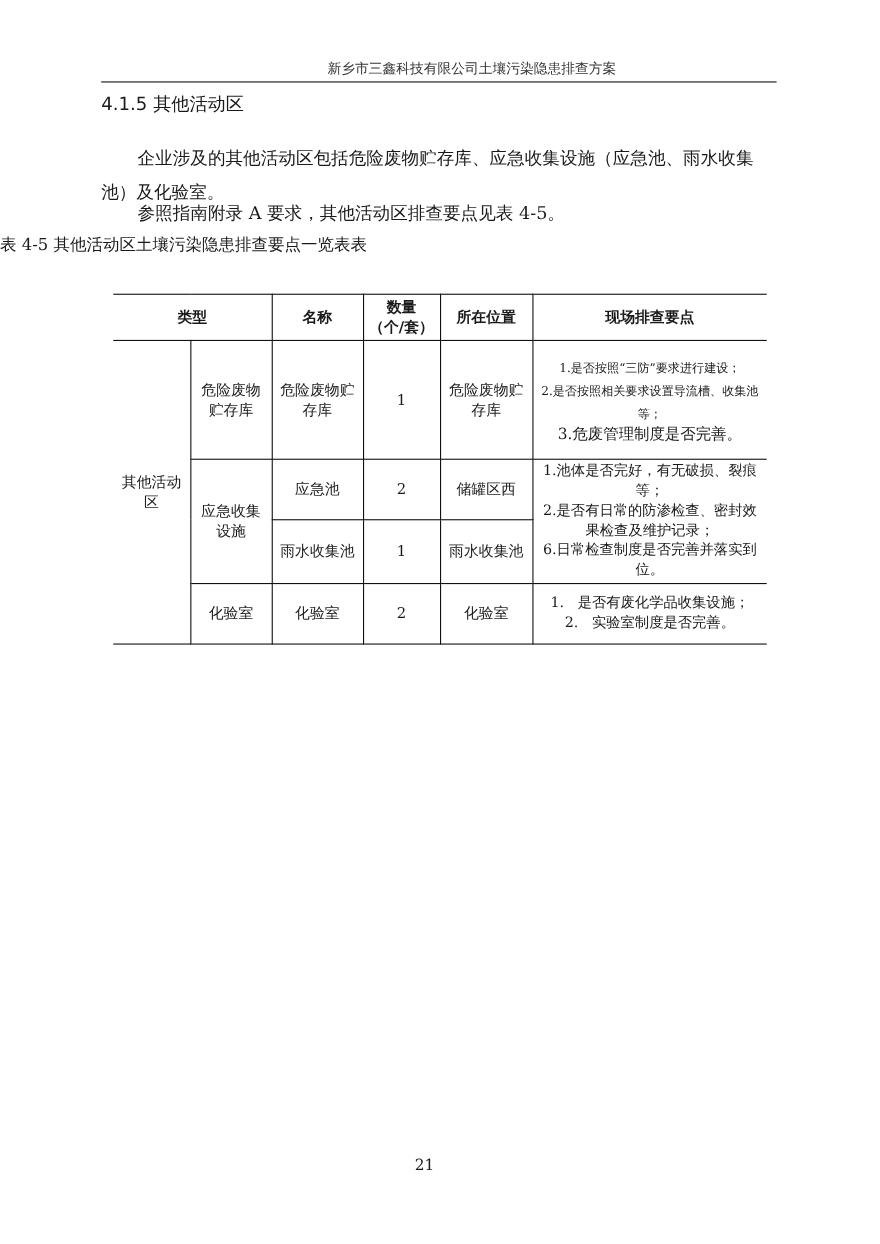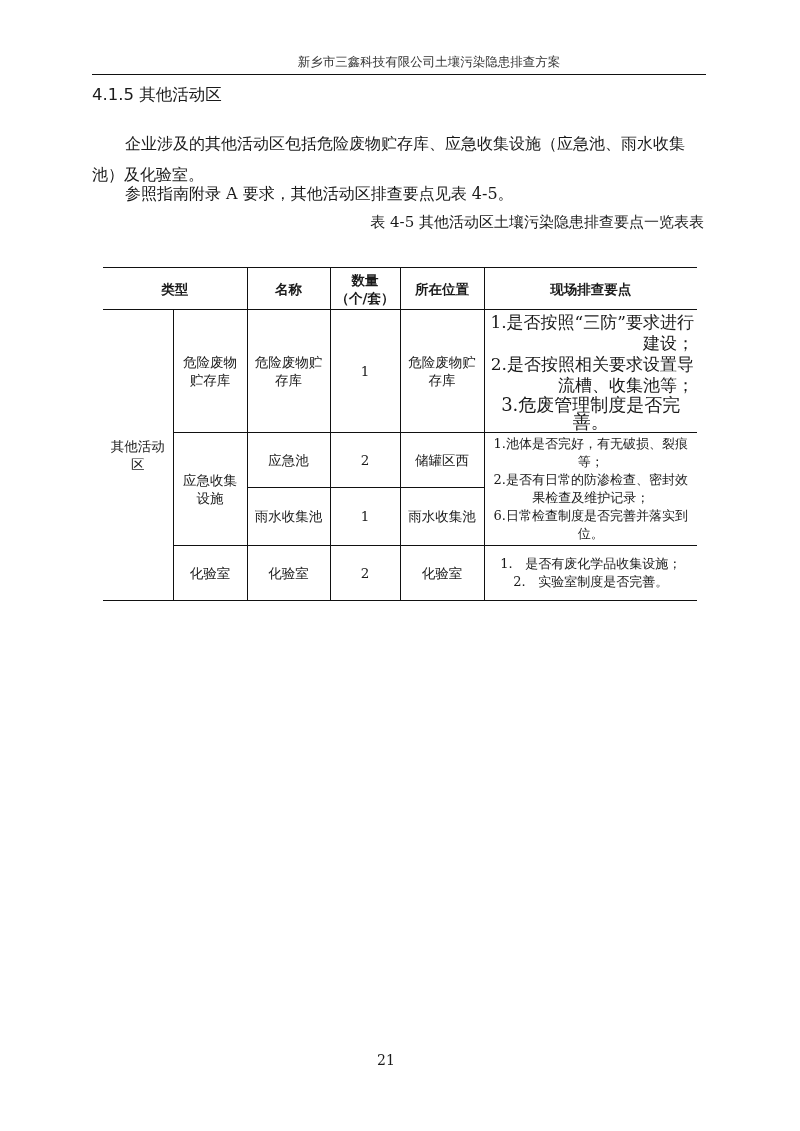--- a/index.html
+++ b/index.html
@@ -21,21 +21,21 @@
     font-family: "DejaVu Sans", "Liberation Sans", sans-serif;
   }
   .para {
     position: absolute; left: 92px; width: 616px;
     font-size: 16px; line-height: 31px;
   }
   .p1 { top: 128px; text-indent: 33px; }
   .p2 { top: 178px; text-indent: 33px; }
   .caption {
     position: absolute; left: 0; width: 704px; top: 213px;
-    text-align: right; font-size: 15px;
+    text-align: left; font-size: 15px;
   }
   table.doc-table {
     position: absolute; left: 103px; top: 242px; width: 594px;
     border-collapse: collapse; table-layout: fixed;
     font-size: 13.5px;
     margin-top: 25px;
   }
   table.doc-table td, table.doc-table th {
     border: 1.5px solid #111;
     text-align: center; vertical-align: middle;
@@ -44,22 +44,22 @@
   table.doc-table tr > *:first-child { border-left: none; }
   table.doc-table tr > *:last-child { border-right: none; }
   table.doc-table th {
     font-family: "DejaVu Sans", "Liberation Sans", sans-serif;
     font-weight: bold; font-size: 13.5px;
   }
   td.points {
     text-align: left; vertical-align: middle; padding: 1px 2px;
     font-size: 13px; line-height: 17px;
   }
-  td.points .big { font-size: 17px; line-height: 21px; display: block; text-align: right; }
-  td.points .small { font-size: 18px; line-height: 17px; display: block; }
+  td.points .big { font-size: 11px; line-height: 21px; display: block; }
+  td.points .small { font-size: 14px; line-height: 17px; display: block; }
   td.points .line { display: block; }
   .page-number {
     position: absolute; left: 0; width: 772px; top: 1052px;
     text-align: center; font-size: 14px;
   }
 </style>
 </head>
 <body>
 
 <div class="header-title">新乡市三鑫科技有限公司土壤污染隐患排查方案</div>

